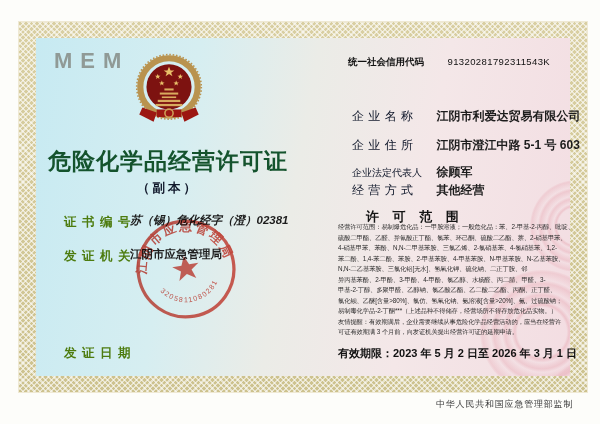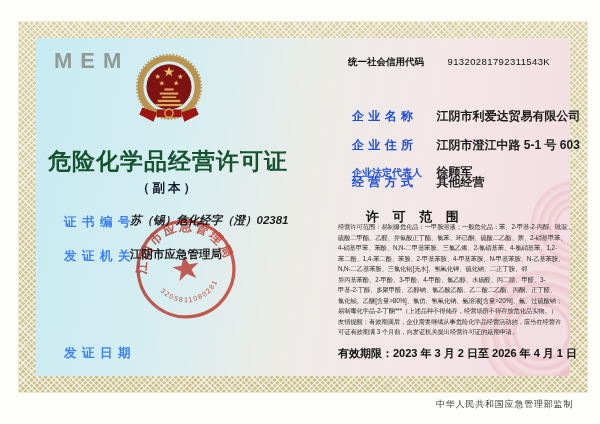--- a/index.html
+++ b/index.html
@@ -36,42 +36,42 @@
          letter-spacing:8px; color:#909a96; }
 
   .emblem { position:absolute; left:130px; top:50px; width:78px; height:82px; }
 
   .title { position:absolute; left:38px; top:146px; width:260px; text-align:center;
            font-size:23px; font-weight:bold; letter-spacing:1px; color:#14532d; }
   .subtitle { position:absolute; left:38px; top:180px; width:260px; text-align:center;
               font-size:12.5px; font-weight:bold; letter-spacing:3px; color:#0f172a; }
 
   .lrow { position:absolute; white-space:nowrap; }
-  .lbl  { font-size:12.5px; font-weight:bold; color:#3b82f6; letter-spacing:1px; }
+  .lbl  { font-size:12.5px; font-weight:bold; color:#4d7c0f; letter-spacing:1px; }
   .val  { font-size:11.5px; font-weight:bold; color:#1d1d1d; }
   .row-certno { left:64px; top:212px; }
   .row-auth   { left:64px; top:246px; }
   .row-date   { left:64px; top:343px; }
   .row-certno .val, .row-auth .val, .row-date .val { position:absolute; left:66px; top:1px; }
   .row-certno .val { left:66px;font-style:italic; }
   .lrow .lbl { display:inline-block; width:78px; }
   .row-certno .val, .row-auth .val { left:66px; }
 
   .seal { position:absolute; left:133px; top:216px; width:106px; height:106px;
           mix-blend-mode:multiply; opacity:.92; }
 
   .credit { position:absolute; left:348px; top:51px; white-space:nowrap; }
   .credit .clbl { font-size:9.5px; font-weight:bold; color:#111; }
   .credit .cval { font-size:9.5px; color:#111; margin-left:9px; letter-spacing:.4px;padding-left:10px; }
 
   .rrow { position:absolute; left:352px; white-space:nowrap; }
-  .rrow .rlbl { display:inline-block; width:80px; font-size:12px; font-weight:bold;
-                color:#1d4ed8; letter-spacing:.5px; }
+  .rrow .rlbl { display:inline-block; width:80px; font-size:12px; font-weight:normal;
+                color:#0f172a; letter-spacing:.5px; }
   .rrow .rval { font-size:12px; font-weight:bold; color:#1c1c1c; }
-  .r-name { top:106px; } .r-addr { top:135px; } .r-rep { top:162px; } .r-mode { top:172px; }
+  .r-name { top:106px; } .r-addr { top:135px; } .r-rep { top:162px; } .r-mode { top:180px; }
   .r-rep .rlbl { font-size:10px; letter-spacing:0; }
 
   .scope-title { position:absolute; left:366px; top:208px; font-size:13px; font-weight:bold;
                  letter-spacing:5px; color:#141414; }
   .scope { position:absolute; left:338px; top:222px; width:234px; }
   .sline { font-size:6.3px; line-height:10.55px; letter-spacing:-0.1px;
            white-space:nowrap; color:#2b2b2b; }
   .validity { position:absolute; left:338px; top:346px; font-size:11px; font-weight:bold;
               color:#111; white-space:nowrap; }
 
@@ -182,17 +182,17 @@
     <div class="sline">苯二酚、1,4-苯二酚、苯胺、2-甲基苯胺、4-甲基苯胺、N-甲基苯胺、N-乙基苯胺、</div>
     <div class="sline">N,N-二乙基苯胺、三氯化铝[无水]、氢氧化钾、硫化钠、二正丁胺、邻</div>
     <div class="sline">异丙基苯酚、2-甲酚、3-甲酚、4-甲酚、氯乙醇、水杨醛、丙二腈、甲醛、3-</div>
     <div class="sline">甲基-2-丁醇、多聚甲醛、乙醇钠、氯乙酸乙酯、乙二酸二乙酯、丙酮、正丁醛、</div>
     <div class="sline">氯化钡、乙醚[含量&gt;80%]、氯仿、氢氧化钠、氨溶液[含量&gt;20%]、氨、过硫酸钠；</div>
     <div class="sline">易制毒化学品-2-丁酮***（上述品种不得储存，经营场所不得存放危化品实物。）</div>
     <div class="sline">友情提醒：有效期满后，企业需要继续从事危险化学品经营活动的，应当在经营许</div>
     <div class="sline">可证有效期满 3 个月前，向发证机关提出经营许可证的延期申请。</div>
   </div>
 
-  <div class="validity">有效期限：2023 年 3 月 2 日至 2026 年 4 月 1 日</div>
+  <div class="validity">有效期限：2023 年 5 月 2 日至 2026 年 3 月 1 日</div>
 
   <div class="footer">中华人民共和国应急管理部监制</div>
 
 </div>
 
 </body></html>

